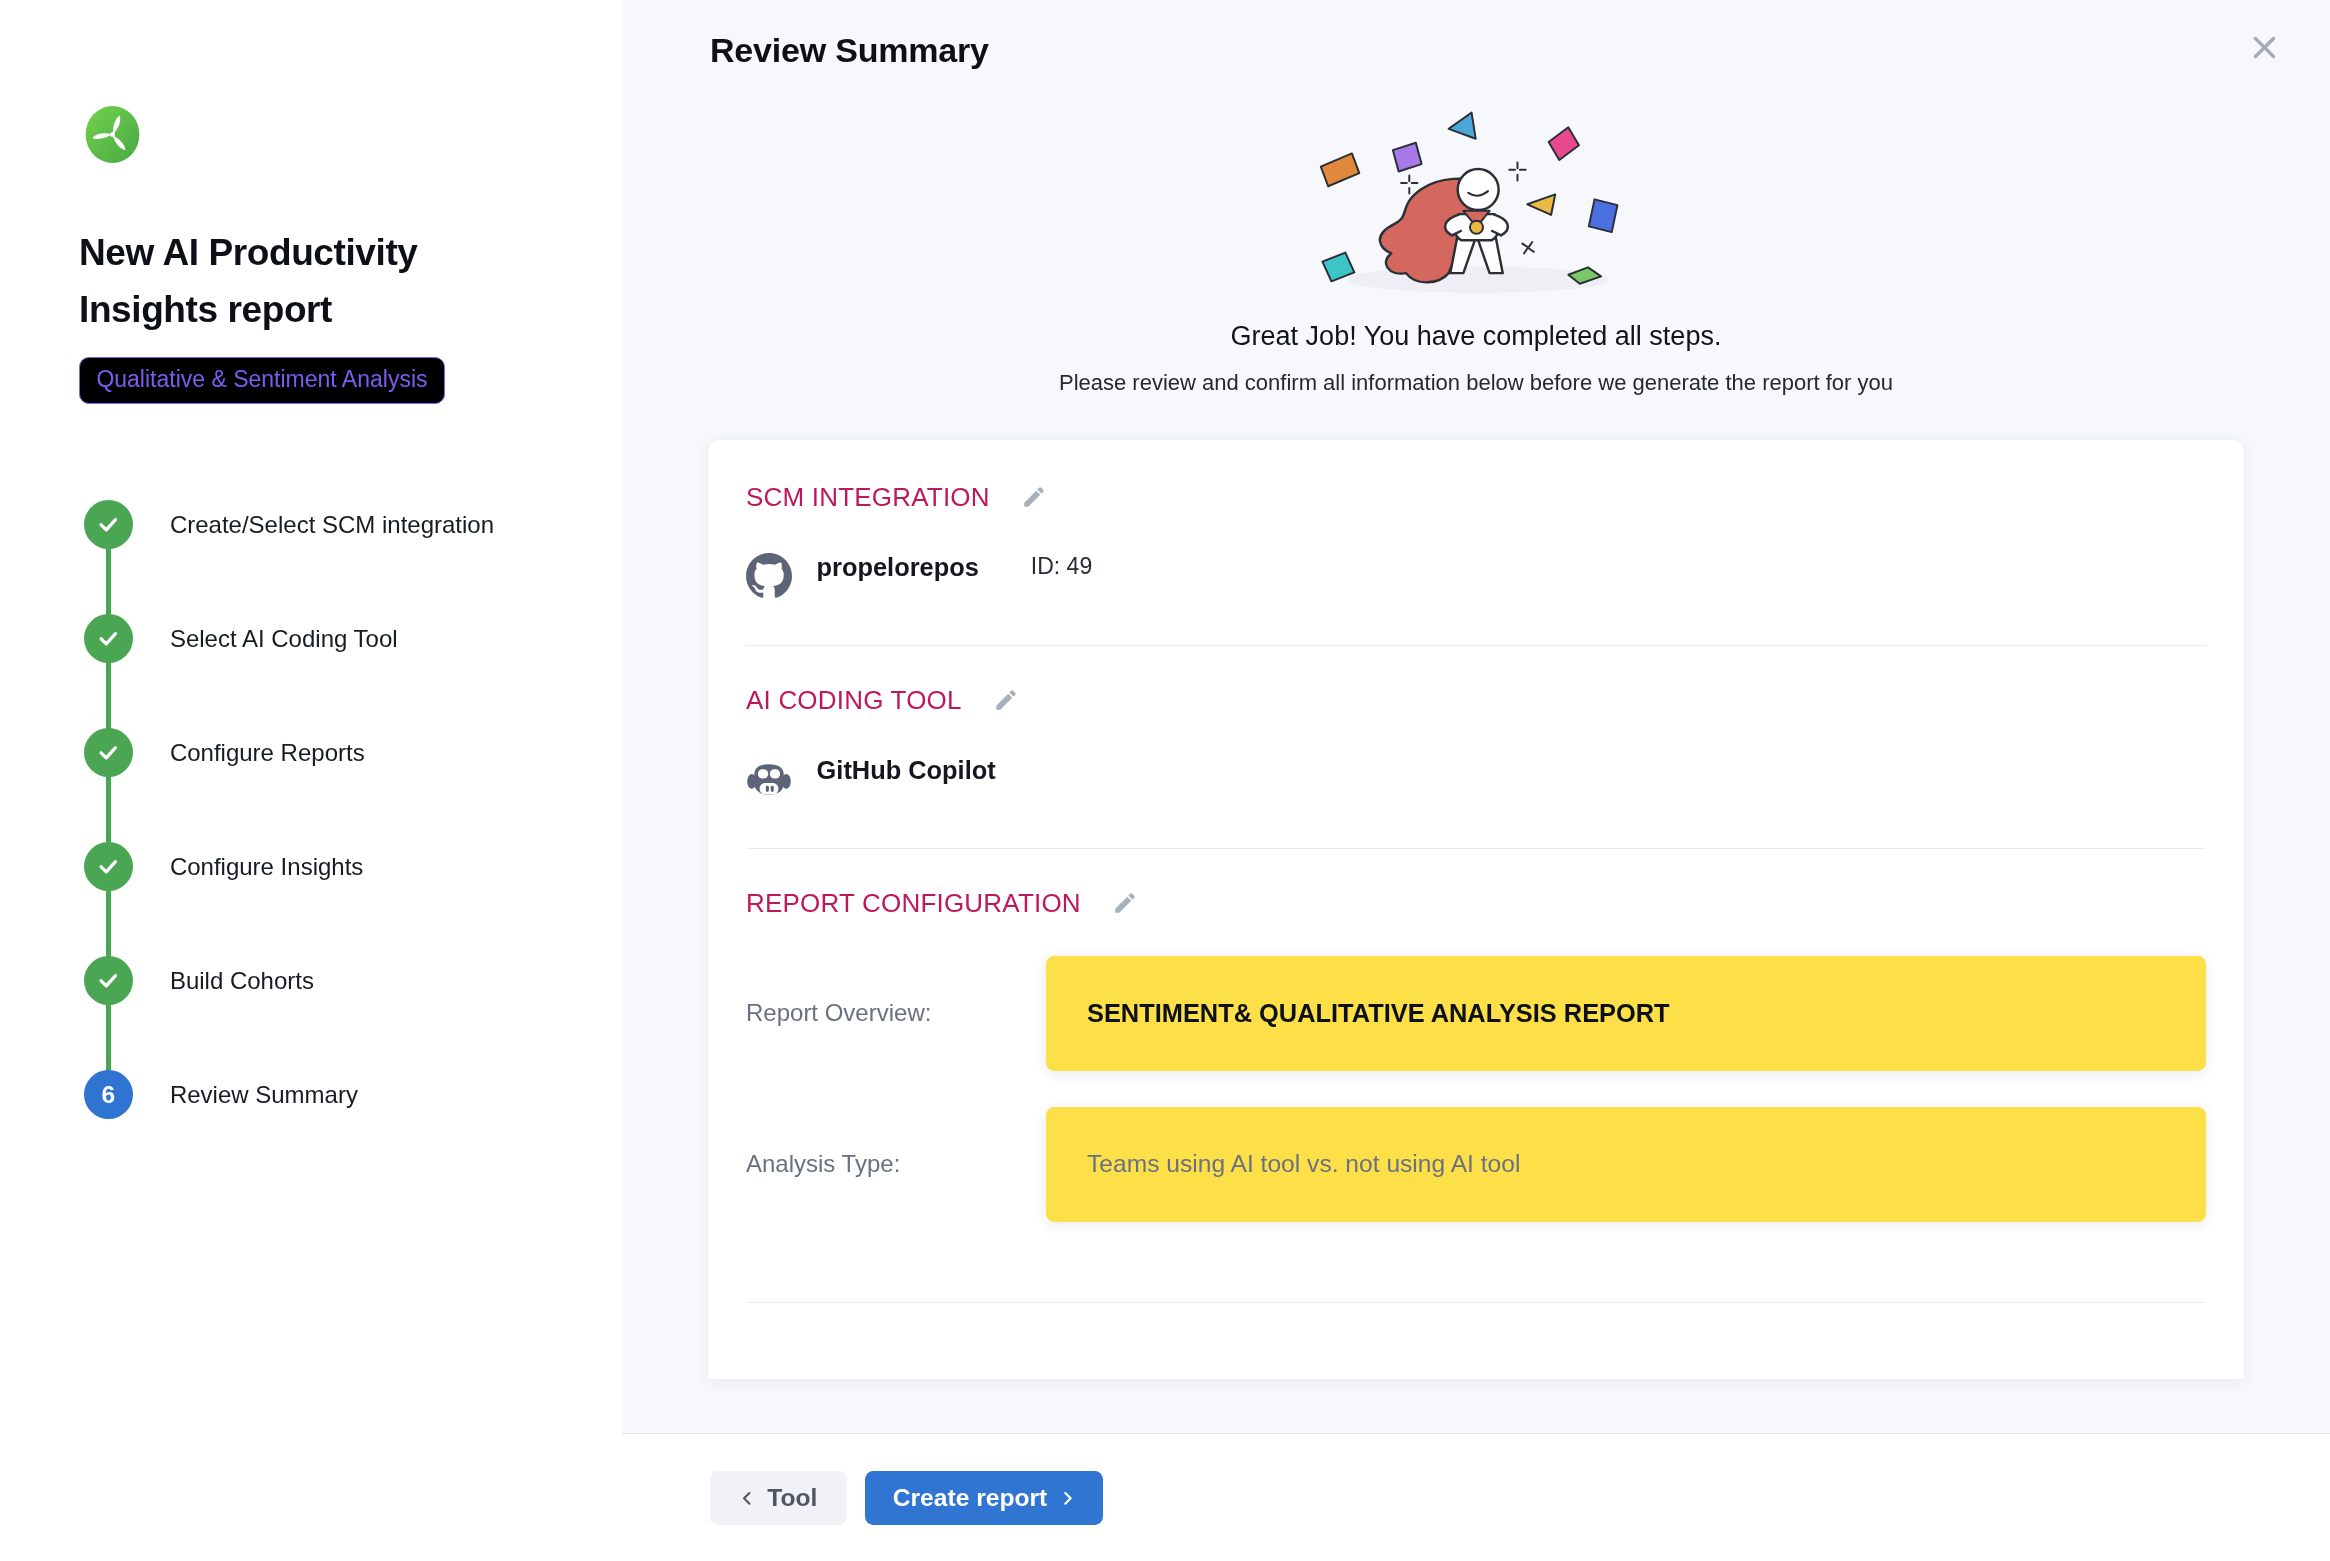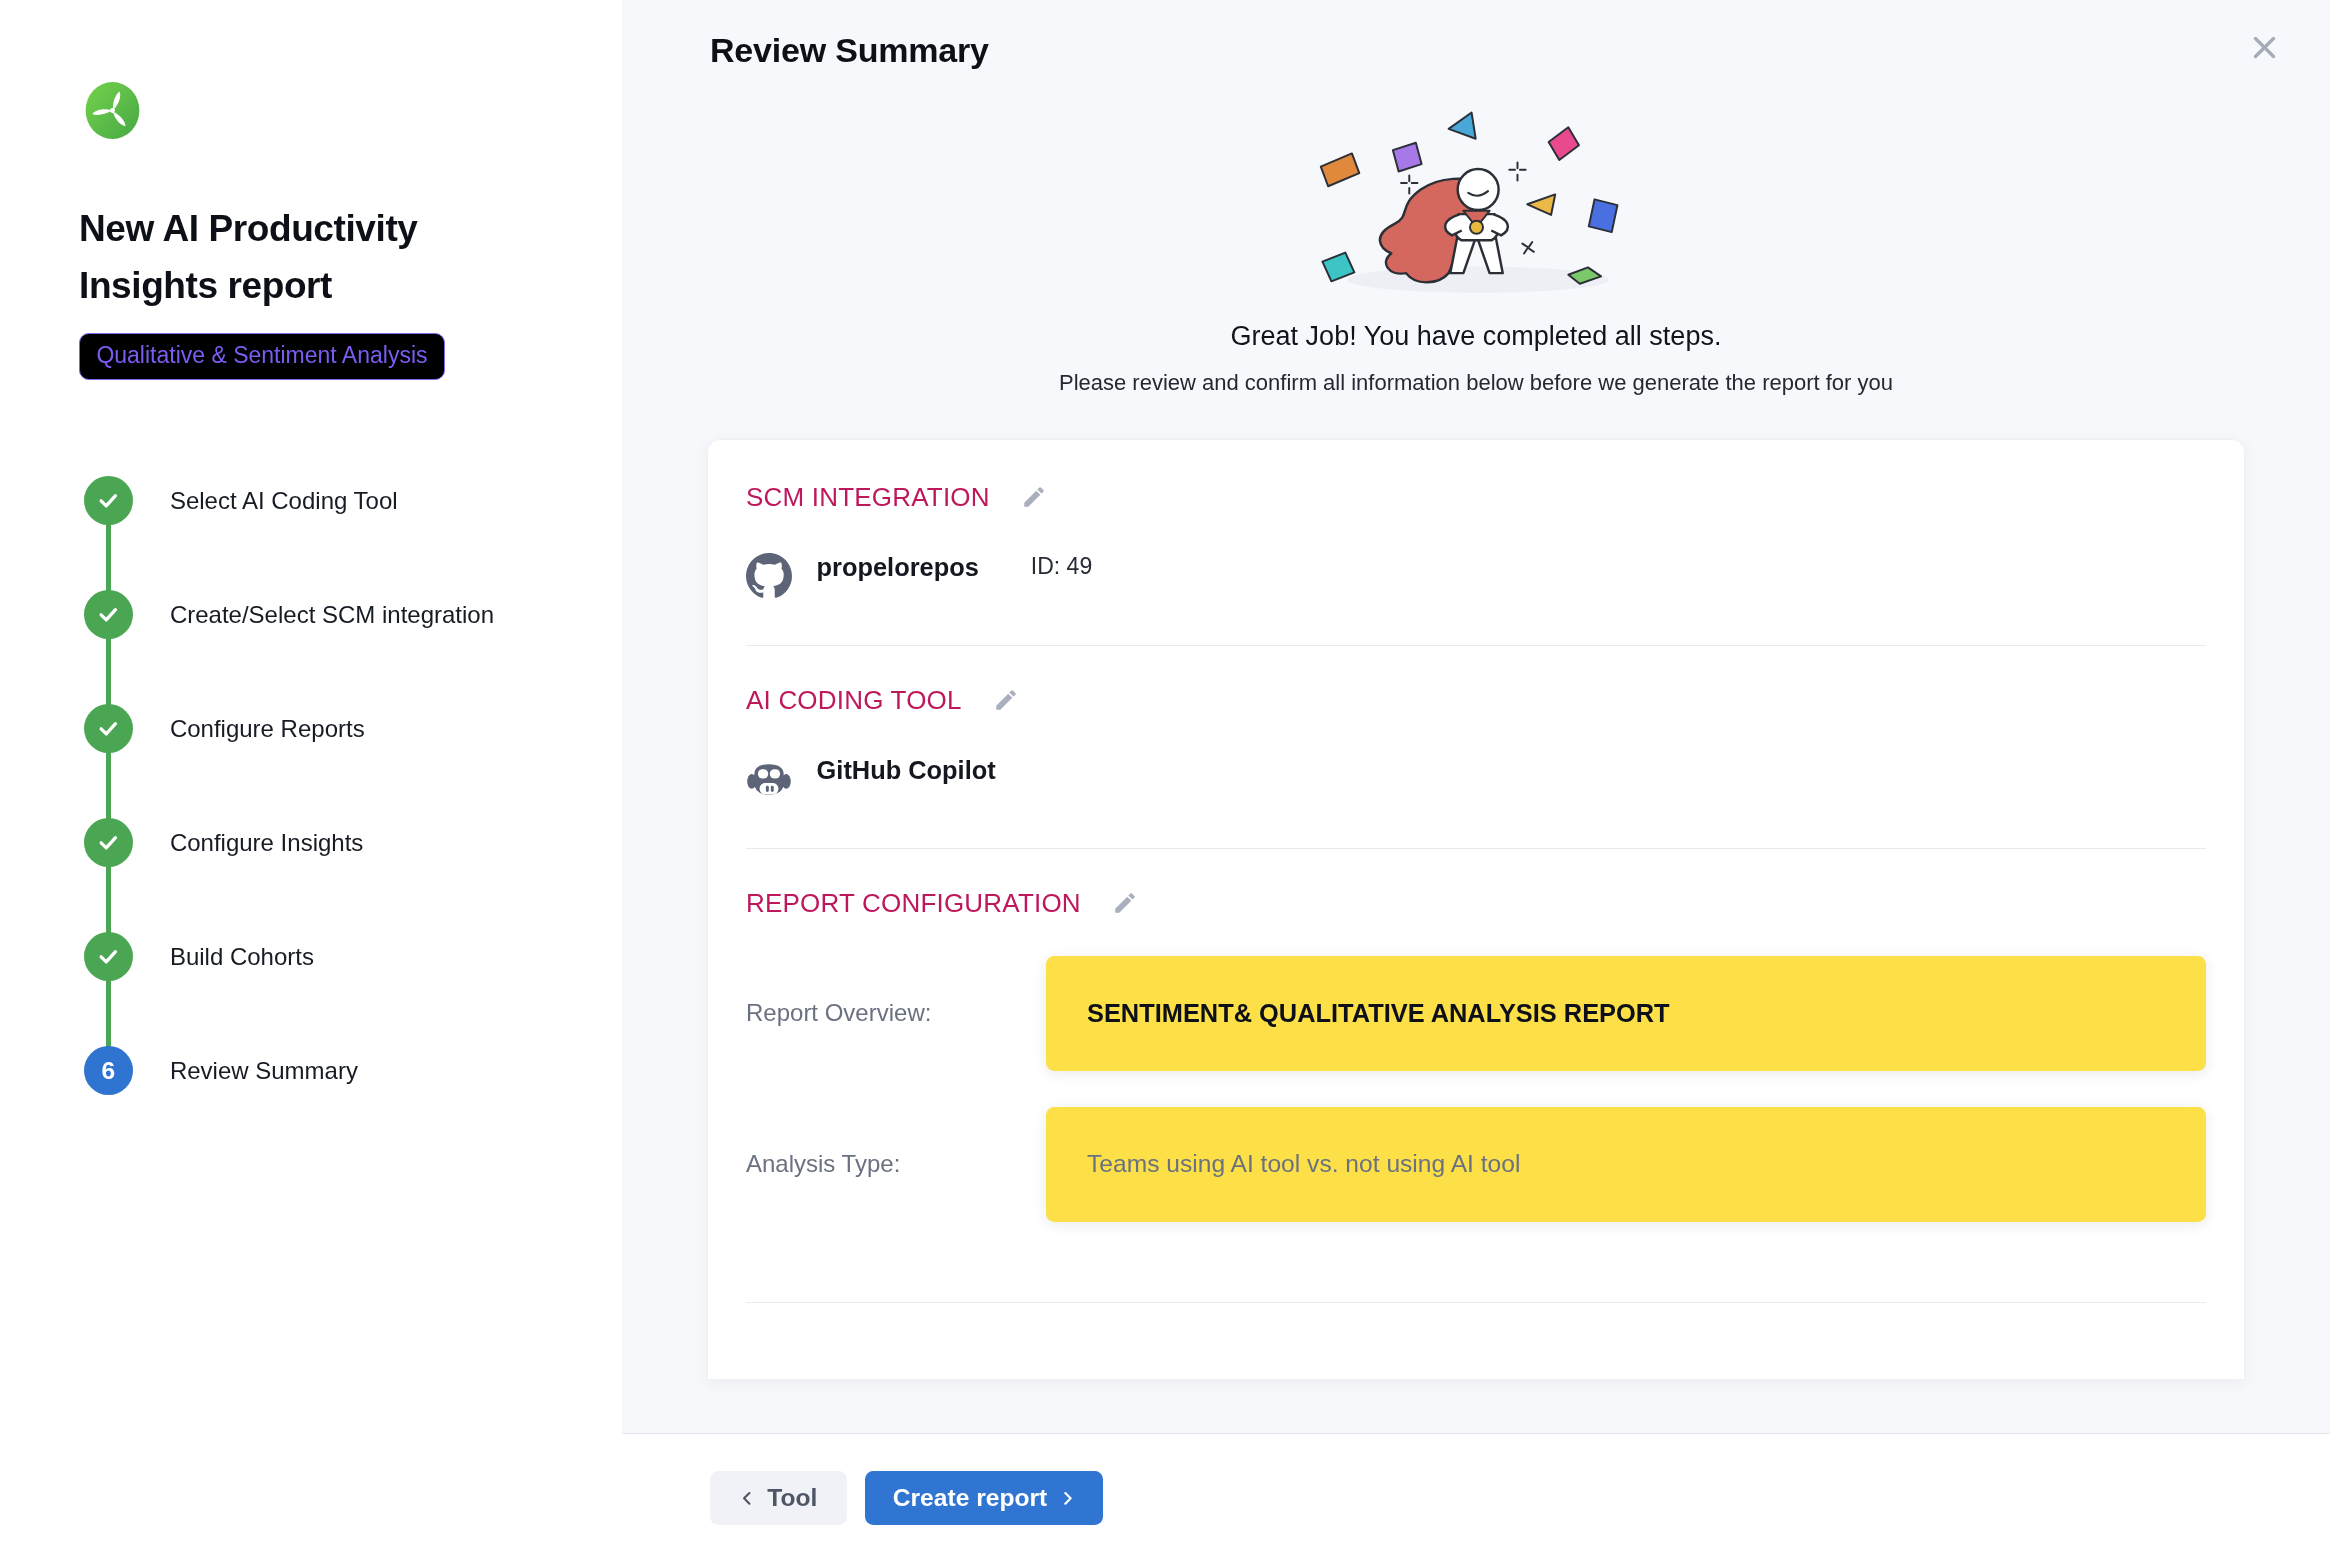--- a/index.html
+++ b/index.html
@@ -9,21 +9,21 @@
     background:#ffffff;
     color:#11141c;
     position:relative;
     overflow:hidden;
   }
 
   
   .sidebar {
     position:absolute; left:0; top:0; bottom:0; width:712px;
     background:#ffffff; border-right:1.6px solid #e9ebf0;
-    padding:82px 49px 0 79px;
+    padding:106px 49px 0 79px;
   }
   .logo-wrap { margin-left:4.9px; margin-bottom:61px; }
   .logo { width:57px; height:57px; display:block; }
   .sidebar-title {
     font-size:37px; line-height:1.55; font-weight:700;
     color:#0d1017; letter-spacing:-0.4px; max-width:434px;
   }
   .badge {
     display:inline-block; margin-top:18px;
     font-size:23px; color:#7c5cf0;
@@ -136,29 +136,29 @@
 
   <span class="badge">Qualitative &amp; Sentiment Analysis</span>
 
   <nav class="steps">
     <div class="step done">
       <span class="step-circle">
         <svg width="24.6" height="24.6" viewBox="0 0 24 24">
             <polyline points="5,12.5 10,17.5 19,7.5" fill="none" stroke="#fff" stroke-width="3.2" stroke-linecap="round" stroke-linejoin="round"></polyline>
           </svg>
       </span>
+      <span class="step-label">Create/Select SCM integration</span>
+    </div>
+    <div class="step done">
+      <span class="step-circle">
+        <svg width="24.6" height="24.6" viewBox="0 0 24 24">
+            <polyline points="5,12.5 10,17.5 19,7.5" fill="none" stroke="#fff" stroke-width="3.2" stroke-linecap="round" stroke-linejoin="round"></polyline>
+          </svg>
+      </span>
       <span class="step-label">Select AI Coding Tool</span>
-    </div>
-    <div class="step done">
-      <span class="step-circle">
-        <svg width="24.6" height="24.6" viewBox="0 0 24 24">
-            <polyline points="5,12.5 10,17.5 19,7.5" fill="none" stroke="#fff" stroke-width="3.2" stroke-linecap="round" stroke-linejoin="round"></polyline>
-          </svg>
-      </span>
-      <span class="step-label">Create/Select SCM integration</span>
     </div>
     <div class="step done">
       <span class="step-circle">
         <svg width="24.6" height="24.6" viewBox="0 0 24 24">
             <polyline points="5,12.5 10,17.5 19,7.5" fill="none" stroke="#fff" stroke-width="3.2" stroke-linecap="round" stroke-linejoin="round"></polyline>
           </svg>
       </span>
       <span class="step-label">Configure Reports</span>
     </div>
     <div class="step done">

